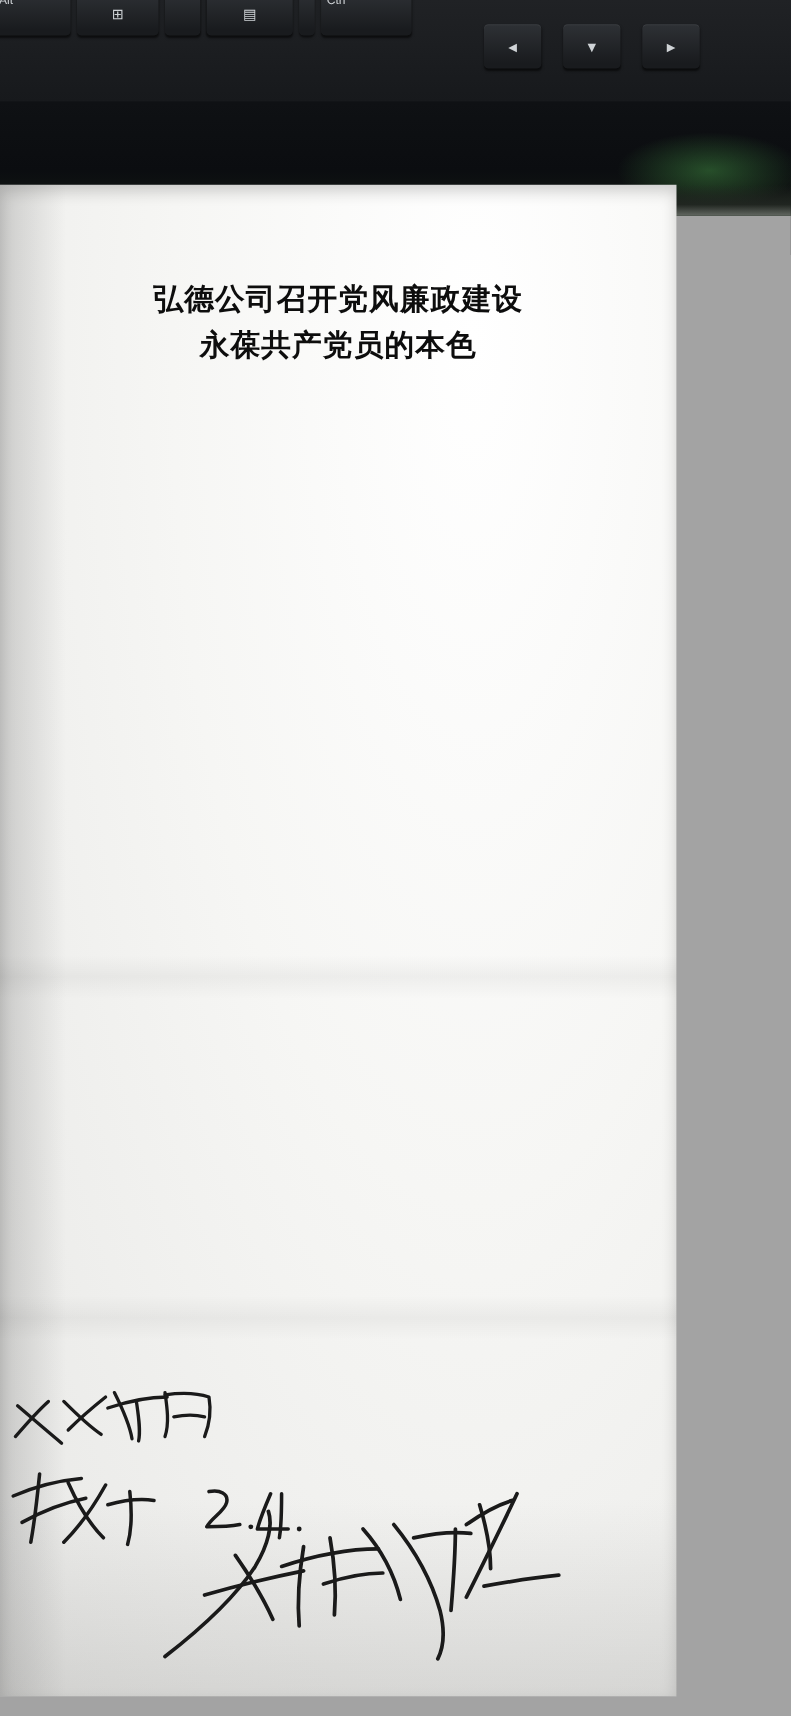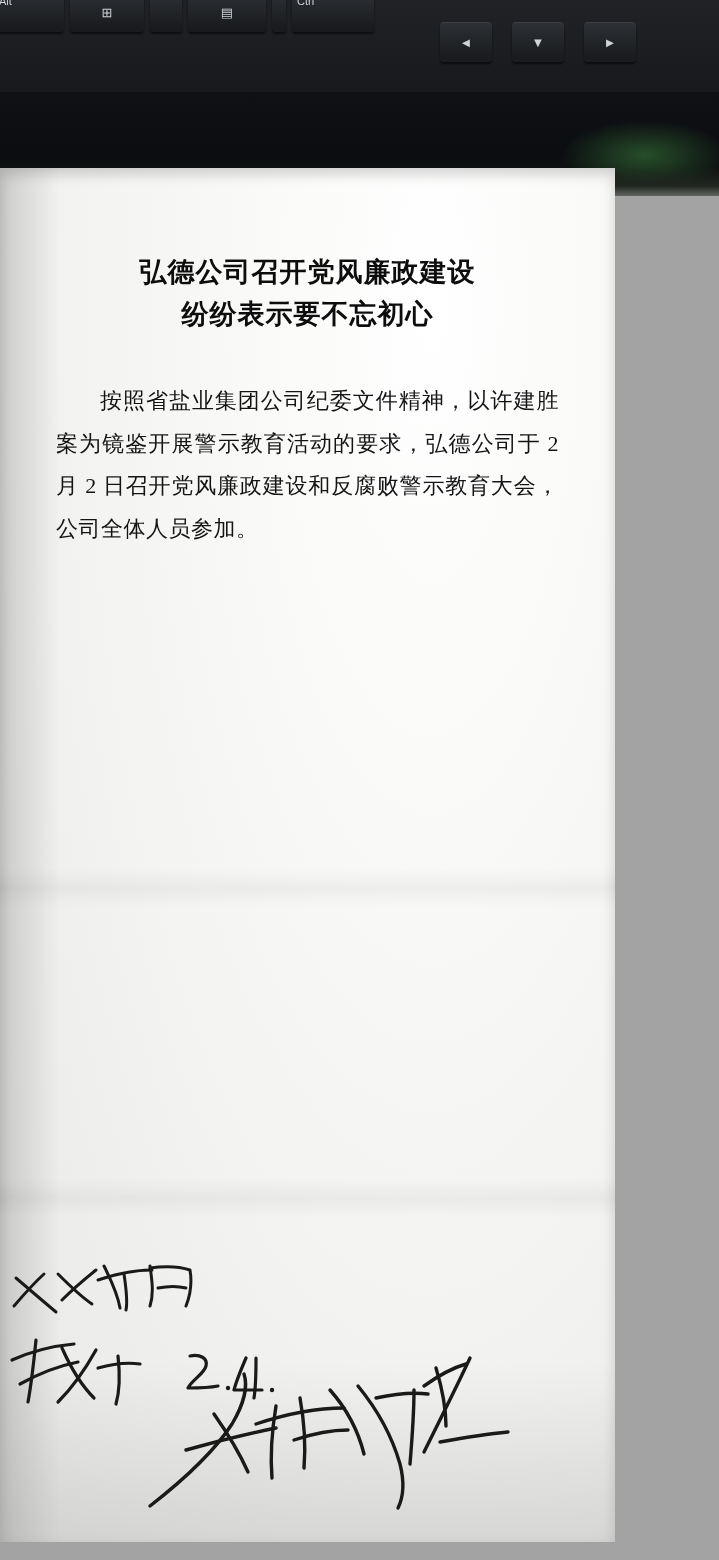--- a/index.html
+++ b/index.html
@@ -184,24 +184,23 @@
 
   <div class="paper">
     <div class="paper-shade-left"></div>
     <div class="paper-crease" style="top:700px"></div>
     <div class="paper-crease" style="top:1010px"></div>
     <div class="paper-shade-bottom"></div>
 
     <div class="doc">
       <h1 class="doc-title">
         <span class="line">弘德公司召开党风廉政建设</span>
-        <span class="line">纷纷表示要不忘初心</span>
+        <span class="line">永葆共产党员的本色</span>
       </h1>
       <div class="doc-body">
-        <p>按照省盐业集团公司纪委文件精神，以许建胜案为镜鉴开展警示教育活动的要求，弘德公司于 2 月 2 日召开党风廉政建设和反腐败警示教育大会，公司全体人员参加。</p>
       </div>
     </div>
 
     <div class="signatures">
       <svg class="sig-svg" width="719" height="460" viewBox="0 0 719 460" fill="none">
         <g stroke="#1a1a1a" stroke-linecap="round" stroke-linejoin="round" fill="none">
 
           <g stroke-width="3">
             <path d="M14 238 C26 224, 34 215, 44 206"></path>
             <path d="M16 210 C30 222, 44 234, 56 244"></path>

